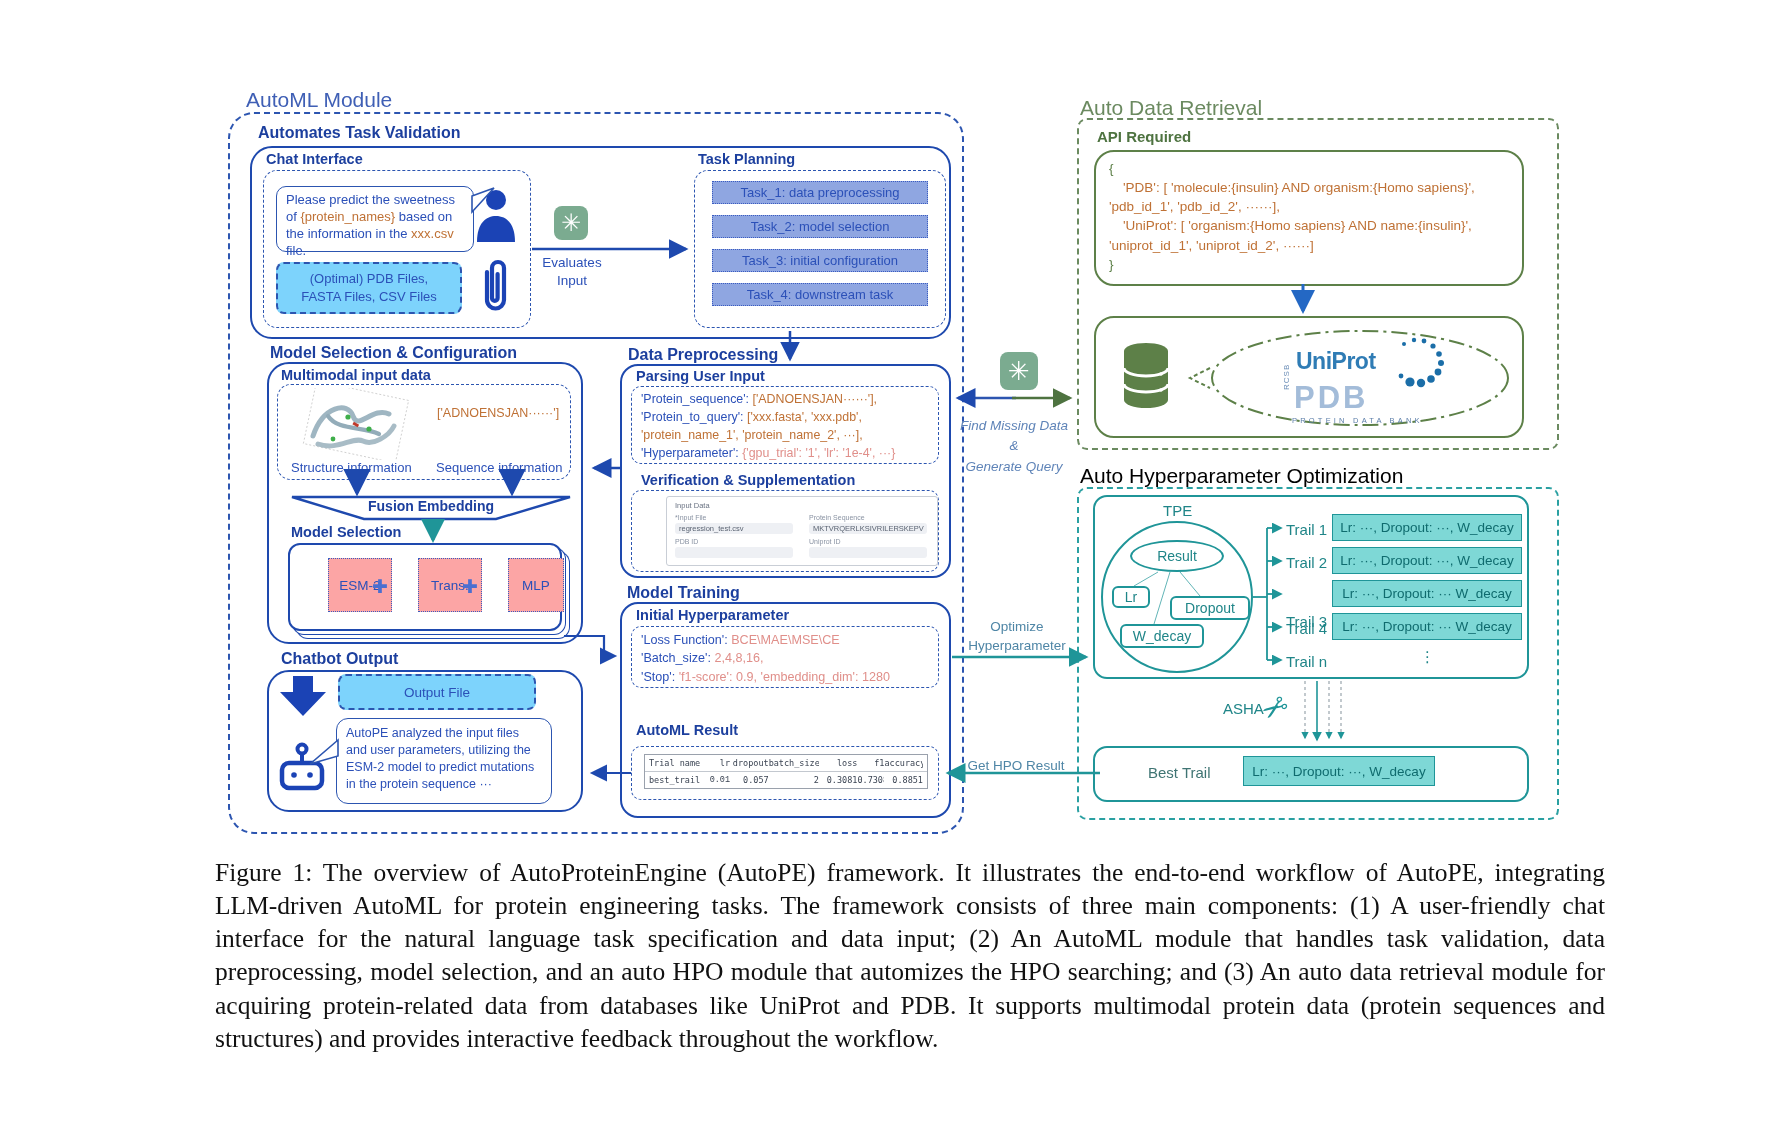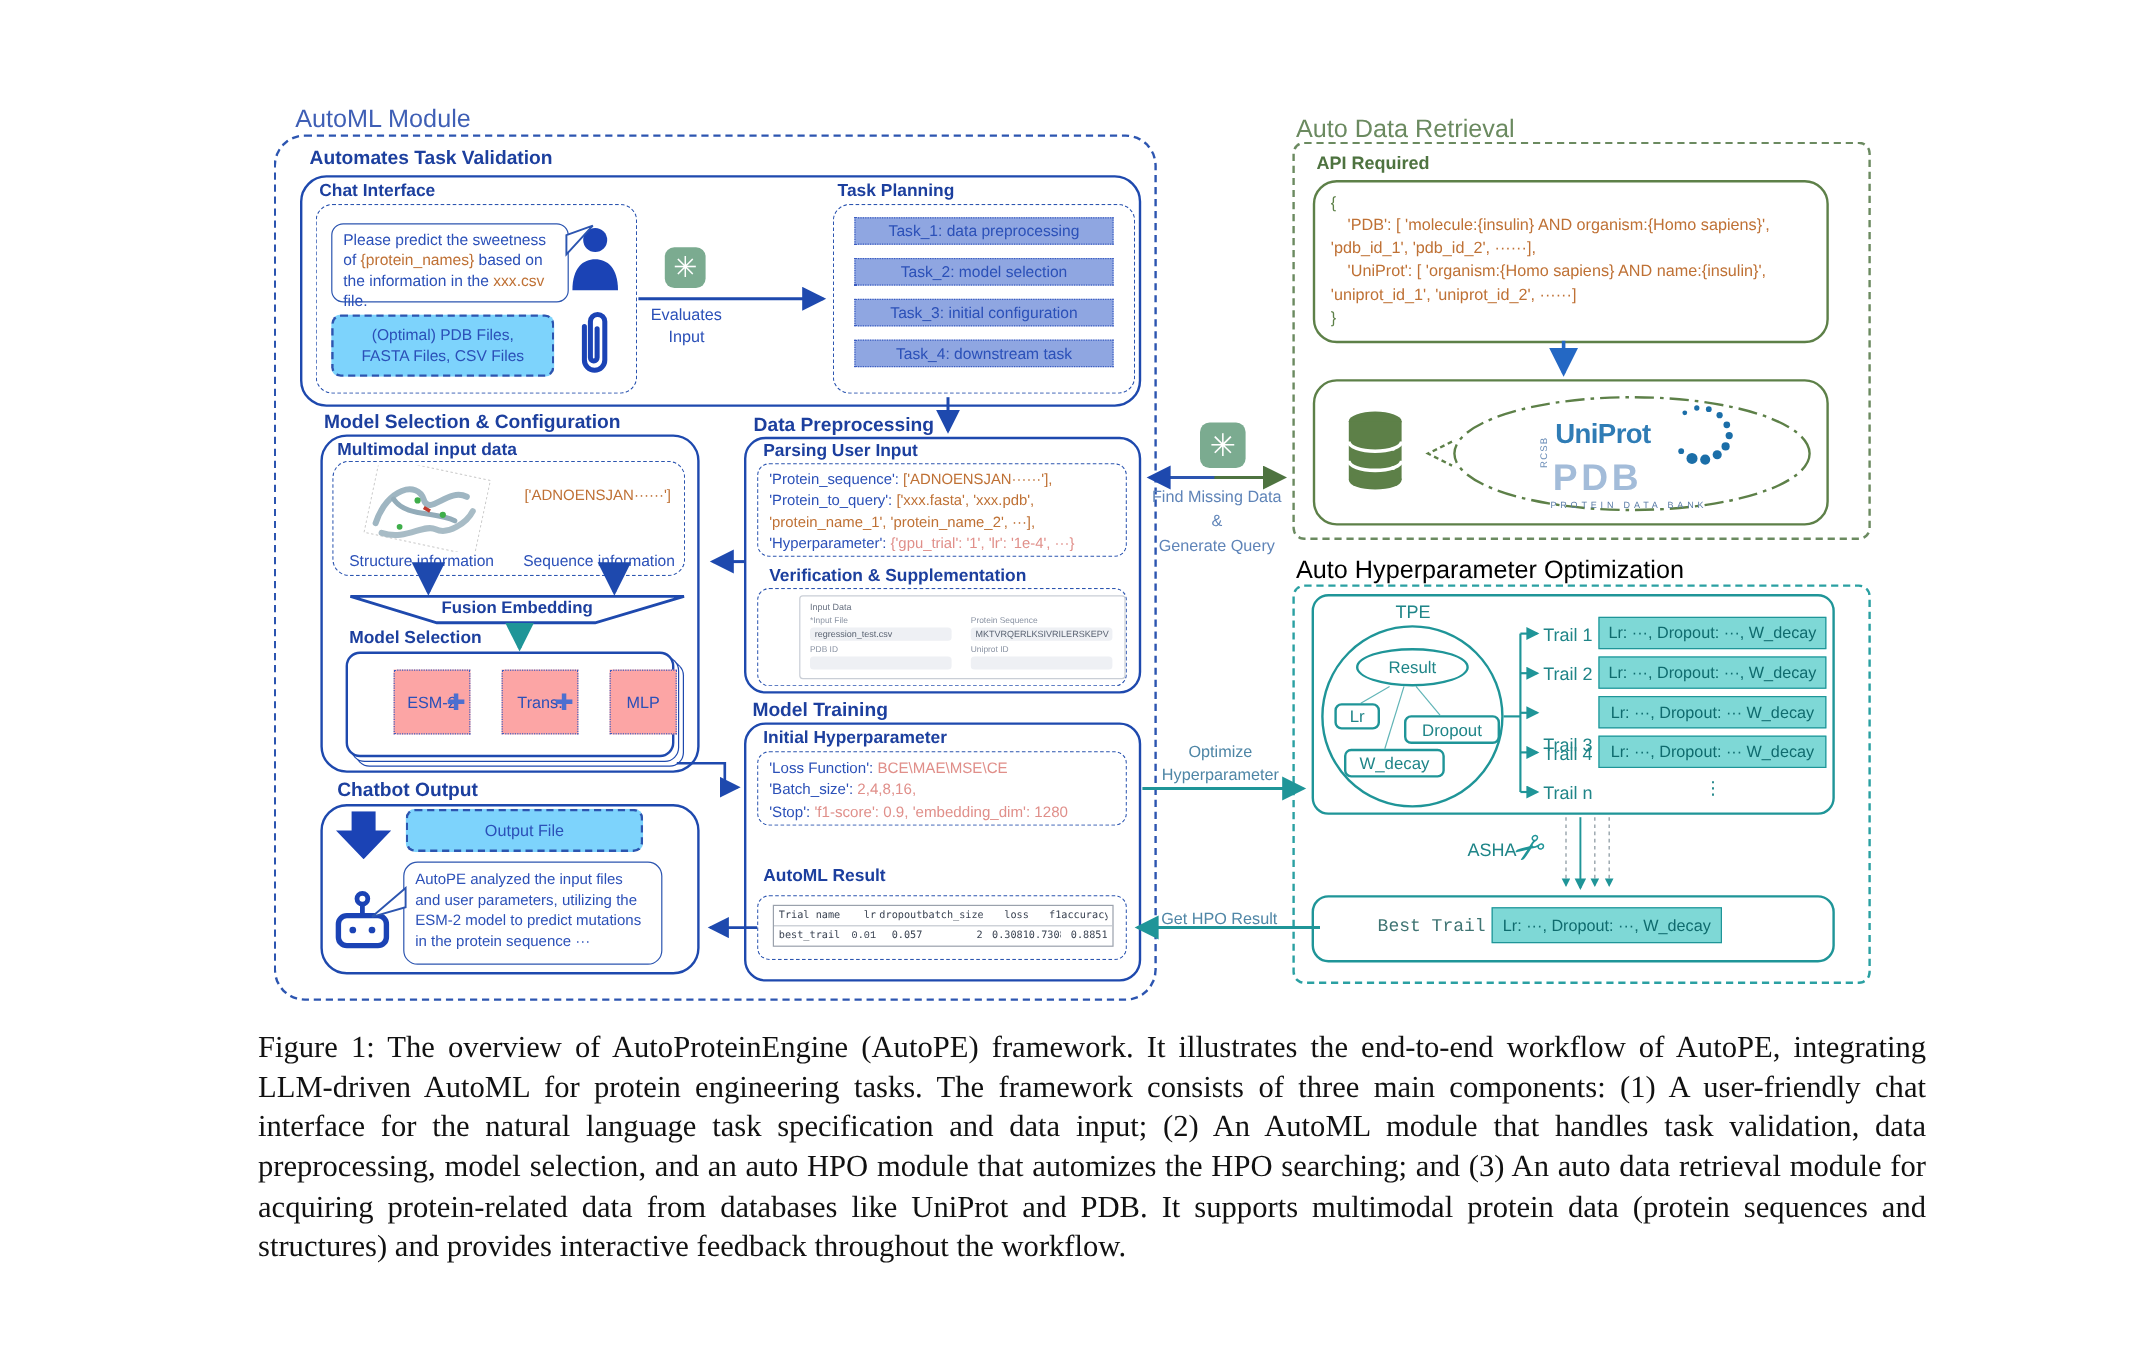--- a/index.html
+++ b/index.html
@@ -179,21 +179,21 @@
       <span class="rt-c" style="width:26px;text-align:right;font-family:Liberation Mono, monospace;">0.01</span>
       <span class="rt-c" style="width:40px;text-align:right;">0.057</span>
       <span class="rt-c" style="width:52px;text-align:right;">2</span>
       <span class="rt-c" style="width:40px;text-align:right;">0.3081</span>
       <span class="rt-c" style="width:28px;text-align:right;">0.7308</span>
       <span class="rt-c" style="width:40px;text-align:right;">0.8851</span>
     </div>
   </div>
 
   <div class="abs openai" style="left:1000px;top:352px;width:38px;height:38px;font-size:26px;">✳</div>
-  <div class="abs midlab" style="left:945px;top:404px;width:138px;">
+  <div class="abs midlab" style="left:945px;top:416px;width:138px;font-style:italic;">
     <span style="display:block;">Find Missing Data</span>
     <span style="display:block;">&amp;</span>
     <span style="display:block;">Generate Query</span>
   </div>
   <div class="abs midlab2" style="left:958px;top:618px;width:118px;">Optimize Hyperparameter</div>
   <div class="abs midlab2" style="left:960px;top:757px;width:112px;">Get HPO Result</div>
 
   <div class="abs sec-title" style="left:1080px;top:96px;color:#6b8a60;">Auto Data Retrieval</div>
   <div class="abs green-dash" style="left:1077px;top:118px;width:482px;height:332px;"></div>
   <div class="abs" style="left:1097px;top:128px;font-size:15px;font-weight:bold;color:#4e7340;">API Required</div>
@@ -258,21 +258,21 @@
   <div class="abs trailval" style="left:1332px;top:580px;width:190px;height:27px;">Lr: ···, Dropout: ··· W_decay</div>
   <div class="abs" style="left:1286px;top:620px;font-size:15px;color:#1f8588;">Trail 4</div>
   <div class="abs trailval" style="left:1332px;top:613px;width:190px;height:27px;">Lr: ···, Dropout: ··· W_decay</div>
   <div class="abs" style="left:1286px;top:653px;font-size:15px;color:#1f8588;">Trail n</div>
   <div class="abs" style="left:1420px;top:648px;font-size:15px;color:#1f8588;">⋮</div>
 
   <div class="abs" style="left:1223px;top:700px;font-size:15px;color:#1f8588;">ASHA</div>
   <div class="abs" style="left:1262px;top:690px;font-size:31px;color:#1f9598;transform:scaleX(-1) rotate(35deg);">✂</div>
 
   <div class="abs tealbox" style="left:1093px;top:746px;width:436px;height:56px;"></div>
-  <div class="abs" style="left:1148px;top:764px;font-size:15px;color:#3f7473;font-family:Liberation Mono, monospace;">Best Trail</div>
+  <div class="abs" style="left:1148px;top:764px;font-size:15px;color:#3f7473;">Best Trail</div>
   <div class="abs trailval" style="left:1243px;top:756px;width:192px;height:30px;">Lr: ···, Dropout: ···, W_decay</div>
 
   <svg class="abs" style="left:0;top:0;z-index:5;pointer-events:none;" width="1786" height="1141" viewBox="0 0 1786 1141">
     <defs>
       <marker id="mB" markerWidth="9" markerHeight="9" refX="7" refY="4" orient="auto">
           <path d="M0,0 L8,4 L0,8 z" fill="#1e49ae"></path>
         </marker>
       <marker id="mT" markerWidth="9" markerHeight="9" refX="7" refY="4" orient="auto">
           <path d="M0,0 L8,4 L0,8 z" fill="#1f9598"></path>
         </marker>

